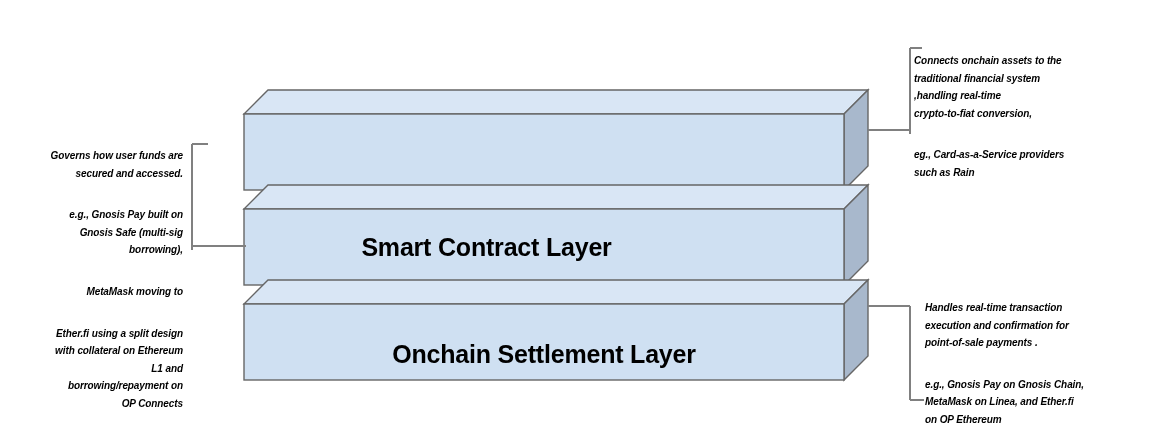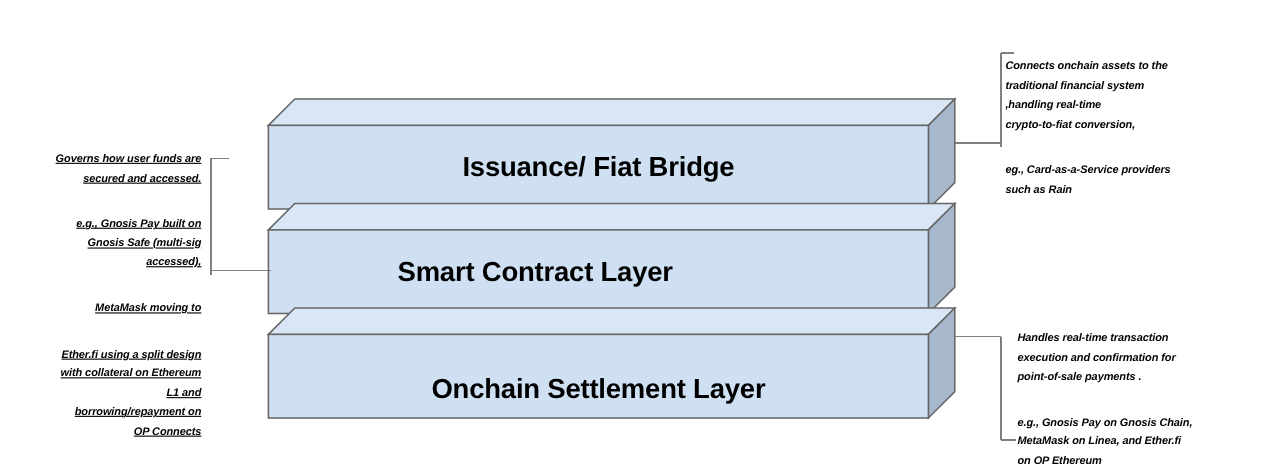--- a/index.html
+++ b/index.html
@@ -83,21 +83,20 @@
 
   <div class="layer-box" style="left:236px; top:88px; width:640px; height:108px;">
     <svg class="box-svg" width="640" height="108" viewBox="0 0 640 108">
 
       <polygon points="8,26 32,2 632,2 608,26" fill="#d9e6f5" stroke="#666666" stroke-width="1.4"></polygon>
 
       <polygon points="608,26 632,2 632,78 608,102" fill="#a8b8cc" stroke="#666666" stroke-width="1.4"></polygon>
 
       <rect x="8" y="26" width="600" height="76" fill="#cfe0f2" stroke="#666666" stroke-width="1.4"></rect>
     </svg>
-    <div class="box-label" style="left:8px; top:26px; width:600px; height:76px;">Issuance/ Fiat Bridge</div>
   </div>
 
   <div class="layer-box" style="left:236px; top:183px; width:640px; height:108px;">
     <svg class="box-svg" width="640" height="108" viewBox="0 0 640 108">
       <polygon points="8,26 32,2 632,2 608,26" fill="#d9e6f5" stroke="#666666" stroke-width="1.4"></polygon>
       <polygon points="608,26 632,2 632,78 608,102" fill="#a8b8cc" stroke="#666666" stroke-width="1.4"></polygon>
       <rect x="8" y="26" width="600" height="76" fill="#cfe0f2" stroke="#666666" stroke-width="1.4"></rect>
     </svg>
     <div class="box-label" style="left:8px; top:26px; width:485px; height:76px;">Smart Contract Layer</div>
   </div>
@@ -131,26 +130,26 @@
 
   <div class="annot left-align" style="left:914px; top:52px; width:236px;">
     <p>Connects onchain assets to the</p>
     <p>traditional financial system</p>
     <p>,handling real-time</p>
     <p>crypto-to-fiat conversion,</p>
     <p class="gap">eg., Card-as-a-Service providers</p>
     <p>such as Rain</p>
   </div>
 
-  <div class="annot right-align" style="left:0px; top:136px; width:183px;text-decoration:underline;">
+  <div class="annot right-align" style="left:0px; top:147px; width:183px;">
     <p>Governs how user funds are</p>
     <p>secured and accessed.</p>
     <p class="gap">e.g., Gnosis Pay built on</p>
     <p>Gnosis Safe (multi-sig</p>
-    <p>accessed),</p>
+    <p>borrowing),</p>
     <p class="gap">MetaMask moving to</p>
     <p class="gap">Ether.fi using a split design</p>
     <p>with collateral on Ethereum</p>
     <p>L1 and</p>
     <p>borrowing/repayment on</p>
     <p>OP Connects</p>
   </div>
 
   <div class="annot left-align" style="left:925px; top:299px; width:226px;">
     <p>Handles real-time transaction</p>

